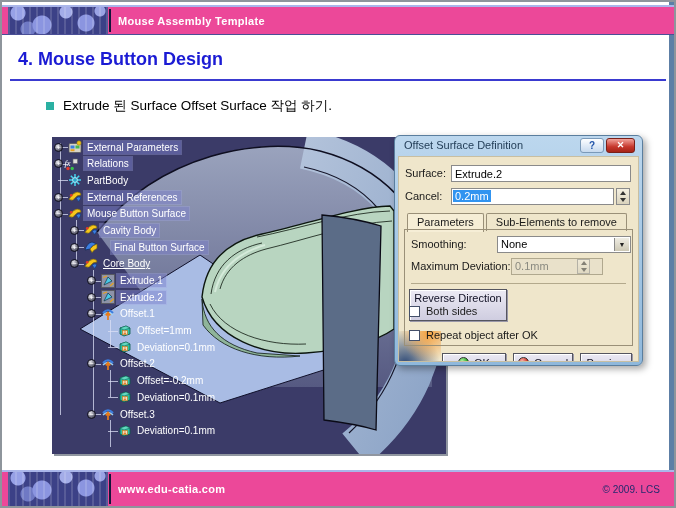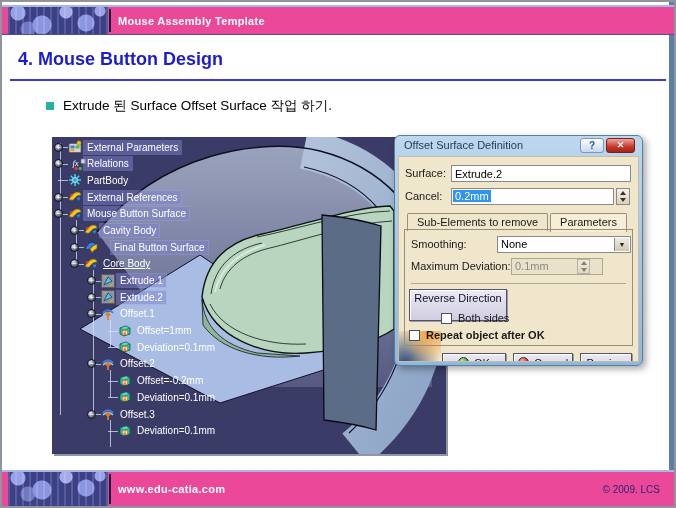--- a/index.html
+++ b/index.html
@@ -159,21 +159,21 @@
               <rect x="7.5" y="5.5" width="4" height="3" fill="#49b84e"></rect>
               <rect x="2.5" y="9.2" width="4" height="2" fill="#e8a21f"></rect>
               <circle cx="11" cy="3" r="2.2" fill="#f3c21a" stroke="#8a7a20" stroke-width="0.6"></circle>
             </svg>
           </span>
           <span class="tlabel hl" style="left: 32px;">External Parameters</span>
         </div>
         <div class="trow">
           <i class="tick" style="left: 6px;"></i>
           <span class="exp" style="left: 2px;">+</span>
-          <span class="ticon" style="left: 20px;">
+          <span class="ticon" style="left: 12px;">
             <svg viewBox="0 0 14 14" width="14" height="14">
               <text x="0.5" y="9" font-size="8.5" font-style="italic" fill="#fff" font-family="Liberation Serif,serif">fx</text>
               <rect x="9" y="2" width="4.5" height="4.5" fill="#ddd" stroke="#666" stroke-width="0.6"></rect>
               <circle cx="4" cy="11.5" r="1.7" fill="#e23a2e"></circle>
               <circle cx="8.2" cy="11.5" r="1.7" fill="#35c04a"></circle>
             </svg>
           </span>
           <span class="tlabel hl" style="left: 32px;">Relations</span>
         </div>
         <div class="trow">
@@ -386,22 +386,22 @@
       <span class="fld-label" style="left:6px;top:33px;">Cancel:</span>
       <div class="offset-field">
         <span class="sel">0.2mm</span>
       </div>
       <div class="spin" style="left:217px;top:31px;">
         <i class="up"></i>
         <i class="dn"></i>
       </div>
 
       <div class="tabs">
+        <div class="tab active">Parameters</div>
         <div class="tab">Sub-Elements to remove</div>
-        <div class="tab active">Parameters</div>
       </div>
       <div class="groupbox"></div>
 
       <span class="fld-label" style="left:12px;top:81px;">Smoothing:</span>
       <div class="inp" style="left:98px;top:79px;width:134px;">
         <span>None</span>
         <span style="position:absolute;right:1px;top:1px;bottom:1px;width:14px;background:linear-gradient(#efede4,#cdc8b4);border-left:1px solid #8a8a8a;text-align:center;font-size:7px;line-height:13px;color:#222;">▼</span>
       </div>
 
       <span class="fld-label" style="left:12px;top:103px;">Maximum Deviation:</span>
@@ -410,25 +410,25 @@
       </div>
       <div class="spin" style="left:178px;top:102px;width:13px;height:15px;opacity:.55;">
         <i class="up"></i>
         <i class="dn"></i>
       </div>
 
       <div class="sep"></div>
 
       <div class="btn reverse-btn">Reverse Direction</div>
 
-      <div class="cb-row" style="top:155px;padding-left:32px;">
+      <div class="cb-row" style="top:148px;">
         <span class="cb"></span>
         <span class="cb-label">Both sides</span>
       </div>
-      <div class="cb-row" style="top:172px;font-weight:bold;">
+      <div class="cb-row" style="top:172px;">
         <span class="cb"></span>
         <span class="cb-label">Repeat object after OK</span>
       </div>
 
       <div class="btn-row">
         <div class="btn" style="width:64px;">
           <span class="ball green"></span>
           <span>OK</span>
         </div>
         <div class="btn" style="width:60px;">

